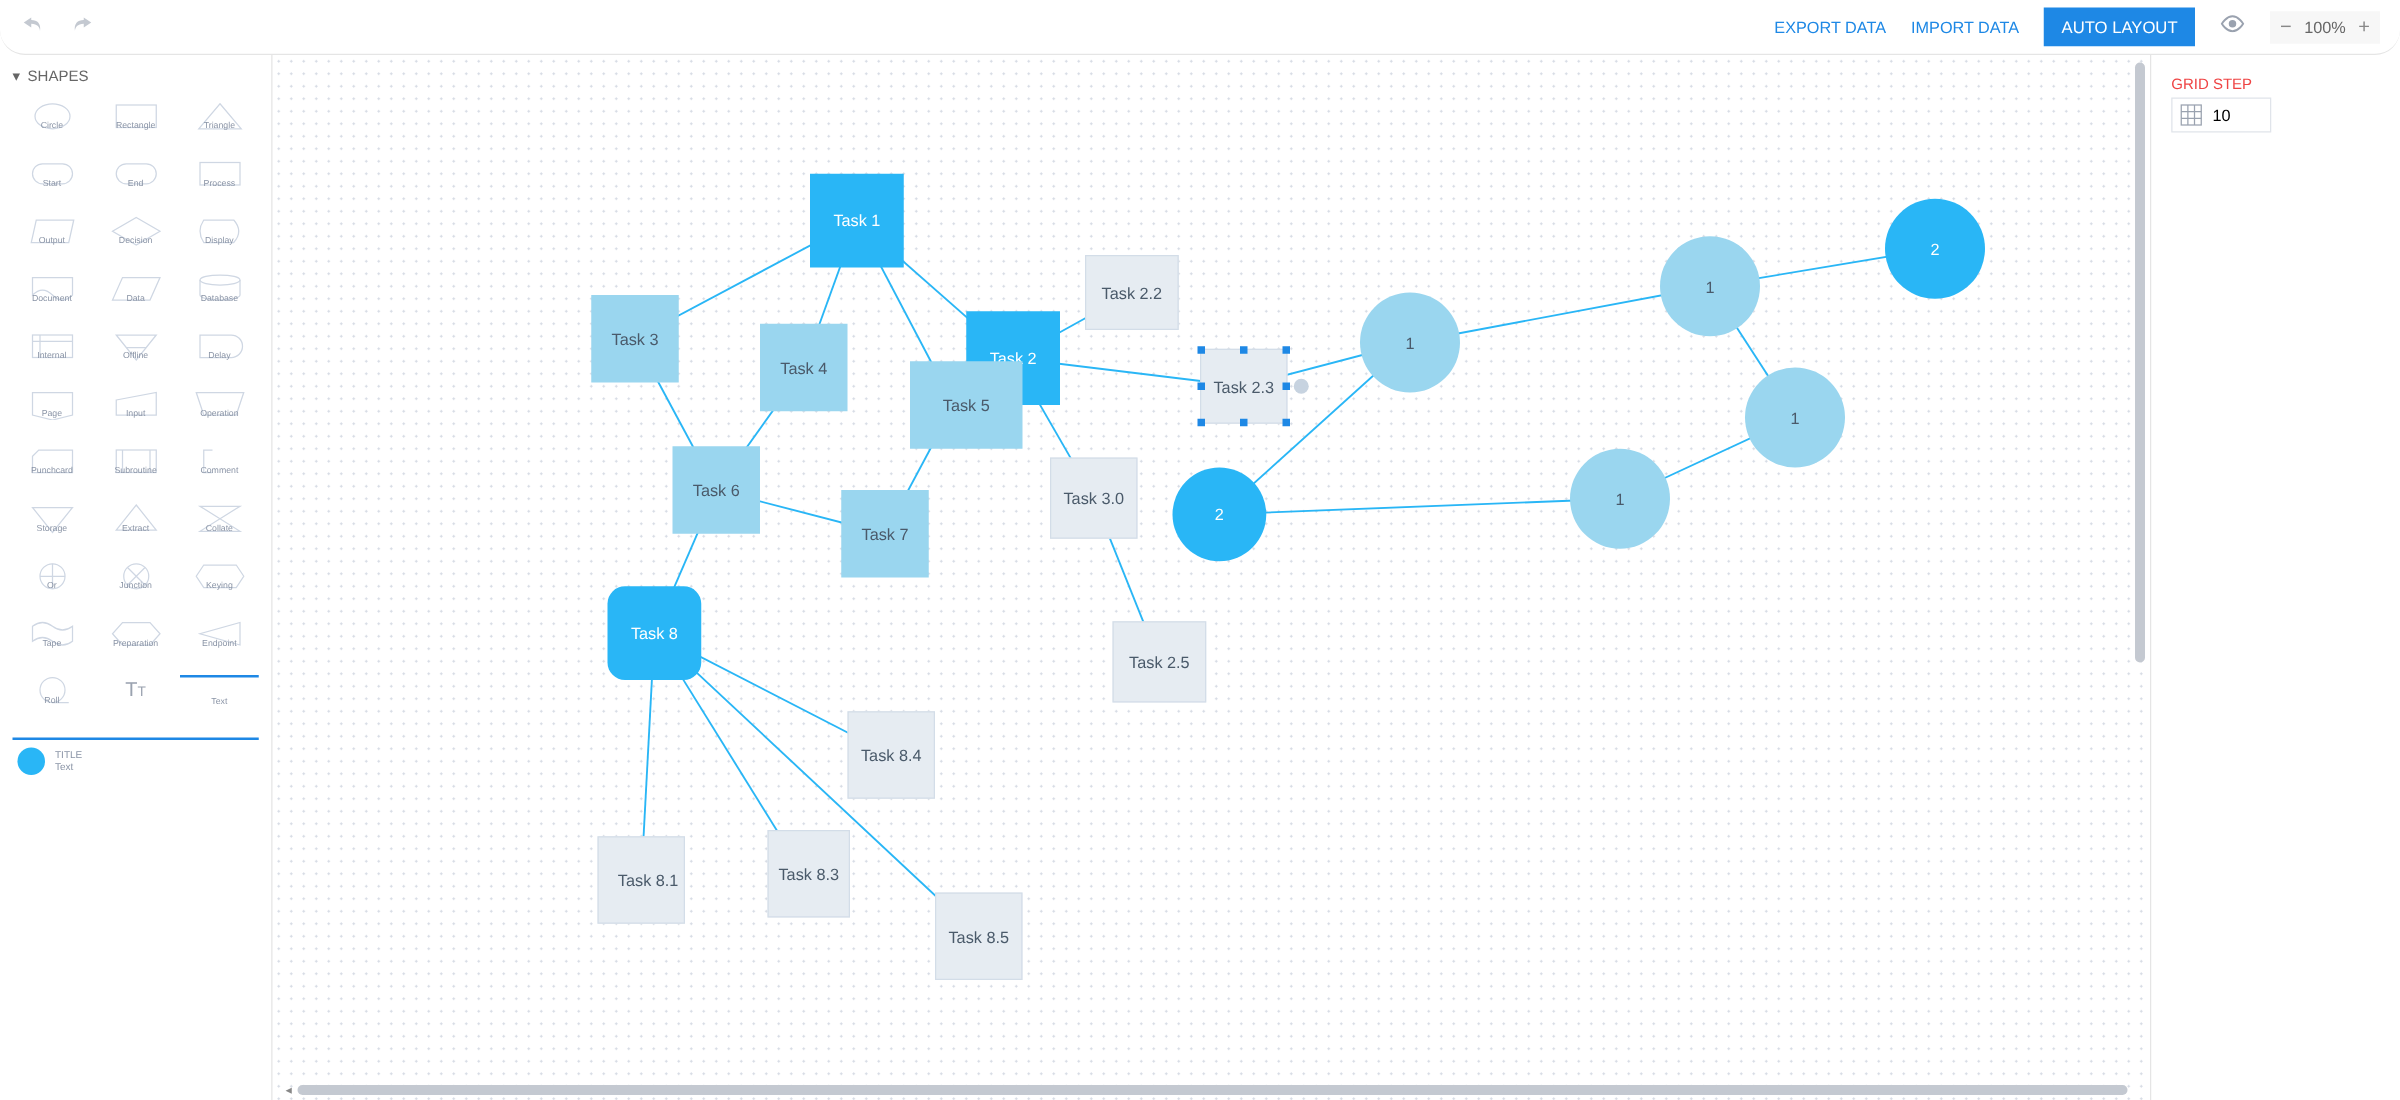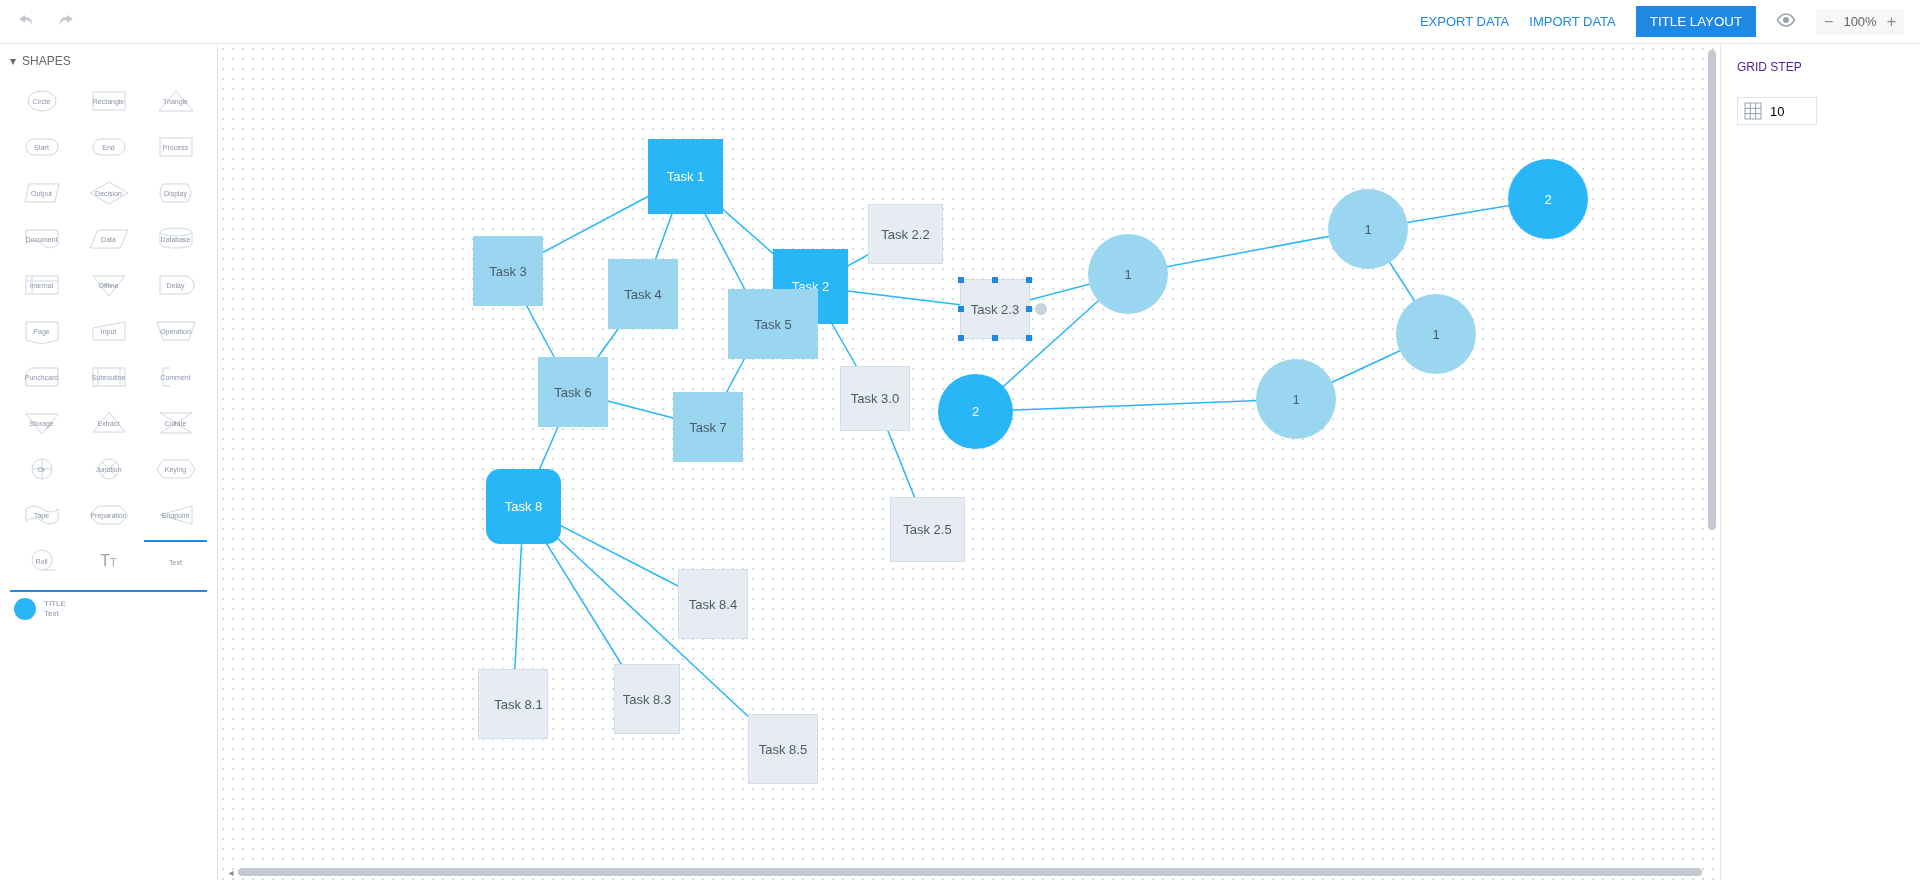--- a/index.html
+++ b/index.html
@@ -1,38 +1,38 @@
 <!DOCTYPE html>
 <html><head>
 <meta charset="utf-8">
 <style>
 * { box-sizing: border-box; margin: 0; padding: 0; }
 body { font-family: Arial, sans-serif; font-size: 13px; color: #333; background: #fff; overflow: hidden; }
 
 .toolbar {
   height: 44px; display: flex; align-items: center; padding: 0 16px;
-  border-bottom: 1px solid #e5e5e5; justify-content: space-between;
+  border-bottom: 1px solid #e5e5e5; justify-content: space-between; border-radius: 20px;
 }
 .toolbar-left { display: flex; align-items: center; gap: 20px; }
 .toolbar-right { display: flex; align-items: center; gap: 20px; }
 .tb-btn { background: none; border: none; color: #1e88e5; font-weight: 500; font-size: 13px; cursor: pointer; }
 .tb-btn-primary { background: #1e88e5; color: #fff; padding: 8px 14px; border: none; font-weight: 500; cursor: pointer; }
 .tb-icon { color: #888; cursor: pointer; font-size: 16px; }
 .zoom-group { display: flex; align-items: center; gap: 10px; background: #f7f7f7; padding: 4px 8px; color: #666; }
 .zoom-btn { background: none; border: none; font-size: 16px; color: #888; cursor: pointer; }
 
 .main { display: flex; height: calc(100vh - 44px); }
 
 .sidebar-left {
   width: 218px; border-right: 1px solid #e5e5e5; padding: 10px; overflow-y: auto;
 }
 .section-header { display: flex; align-items: center; gap: 6px; color: #666; font-size: 12px; font-weight: 500; margin-bottom: 12px; cursor: pointer; }
 .shapes-grid { display: grid; grid-template-columns: repeat(3, 1fr); gap: 4px; }
 .shape-cell {
-  height: 42px; display: flex; flex-direction: column; align-items: center; justify-content: center;
+  height: 42px; display: flex; flex-direction: column; align-items: center; justify-content: flex-start;
   gap: 2px; cursor: pointer; position: relative;
 }
 .shape-swatch { width: 42px; height: 26px; display: flex; align-items: center; justify-content: center; }
 .shape-swatch svg { width: 100%; height: 100%; }
 .shape-label { font-size: 7px; color: #8a94a6; position: absolute; top: 50%; left: 50%; transform: translate(-50%, -50%); }
 .shape-cell-text { border-top: 2px solid #1e88e5; }
 .custom-shape-cell {
   display:flex; align-items:center; gap:8px; border-top:2px solid #1e88e5; padding:6px 4px; margin-top:8px; cursor:pointer;
 }
 .custom-dot { width:22px; height:22px; border-radius:50%; background:#29b6f6; }
@@ -61,21 +61,21 @@
 .edges { position:absolute; inset:0; pointer-events:none; }
 .edges line { stroke:#29b6f6; stroke-width:1.5; }
 
 .scrollbar-v { position:absolute; right:2px; top:6px; bottom:18px; width:12px; background:transparent; }
 .scrollbar-v-thumb { position:absolute; left:2px; right:2px; top:0; height:480px; background:#c4c9d1; border-radius:4px; }
 .scrollbar-h { position:absolute; left:6px; right:18px; bottom:2px; height:12px; }
 .scrollbar-h-thumb { position:absolute; top:2px; bottom:2px; left:14px; right:0; background:#c4c9d1; border-radius:4px; }
 .scrollbar-h-arrow { position:absolute; left:0; top:0; bottom:0; width:14px; display:flex; align-items:center; justify-content:center; color:#888; font-size:10px; }
 
 .sidebar-right { width: 200px; border-left: 1px solid #e5e5e5; padding: 16px; }
-.prop-label { font-size: 12px; color: #4c1d95; font-weight: 500; margin-bottom: 23px; }
+.prop-label { font-size: 12px; color: #ef4444; font-weight: 500; margin-bottom: 4px; }
 .prop-row { display:flex; align-items:center; gap:8px; border:1px solid #e0e4ea; padding:4px 6px; width:80px; }
 .prop-row input { border:none; outline:none; width:40px; font-size:13px; }
 .grid-icon { width:18px; height:18px; }
 </style>
 </head>
 <body>
 
 <div class="toolbar">
   <div class="toolbar-left">
     <span class="tb-icon">
@@ -85,21 +85,21 @@
     </span>
     <span class="tb-icon">
       <svg width="20" height="16" viewBox="0 0 20 16">
           <path d="M11 3 L17 7 L11 11 V8 C6 8 4 11 4 14 C3 8 6 5 11 5 Z" fill="#c4c9d1"></path>
         </svg>
     </span>
   </div>
   <div class="toolbar-right">
     <button class="tb-btn">EXPORT DATA</button>
     <button class="tb-btn">IMPORT DATA</button>
-    <button class="tb-btn-primary">TITLE LAYOUT</button>
+    <button class="tb-btn-primary">AUTO LAYOUT</button>
     <span class="tb-icon">
       <svg width="20" height="14" viewBox="0 0 20 14">
           <path d="M10 1 C5 1 1.5 7 1.5 7 S5 13 10 13 18.5 7 18.5 7 15 1 10 1 Z" fill="none" stroke="#9aa2af" stroke-width="1.5"></path>
           <circle cx="10" cy="7" r="3" fill="#9aa2af"></circle>
         </svg>
     </span>
     <div class="zoom-group">
       <button class="zoom-btn">−</button>
       <span>100%</span>
       <button class="zoom-btn">+</button>

